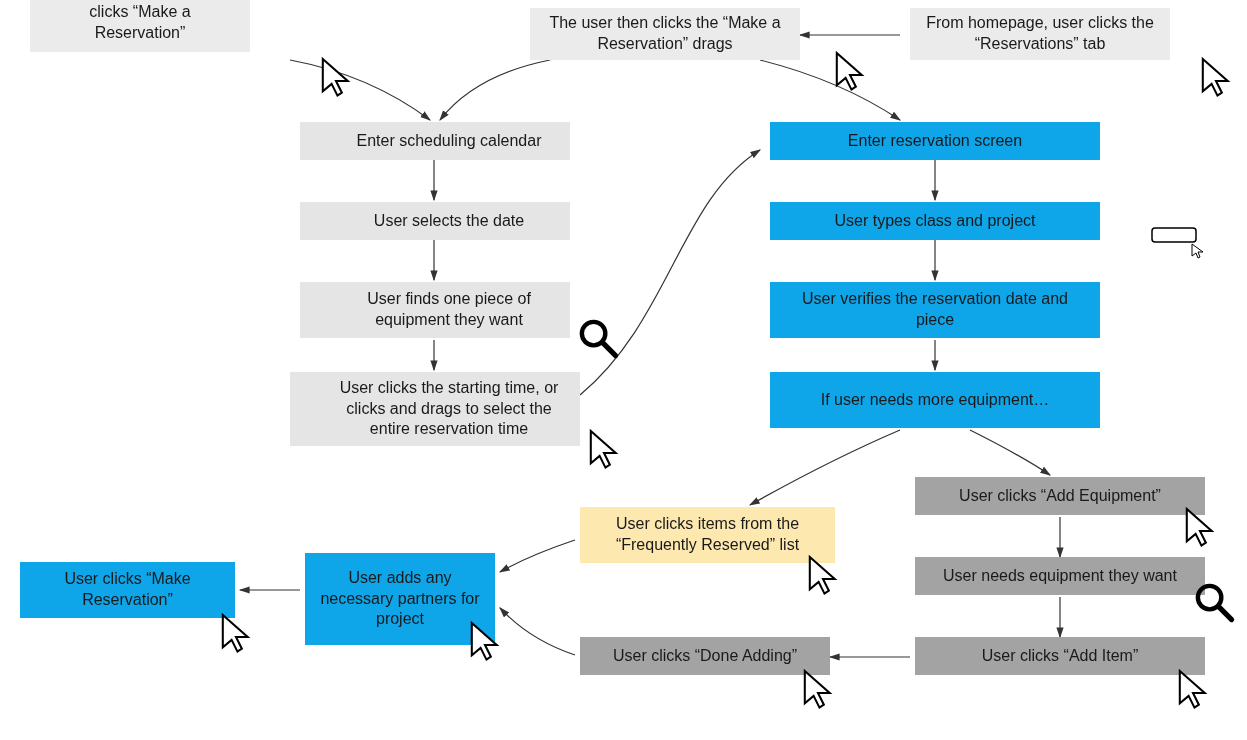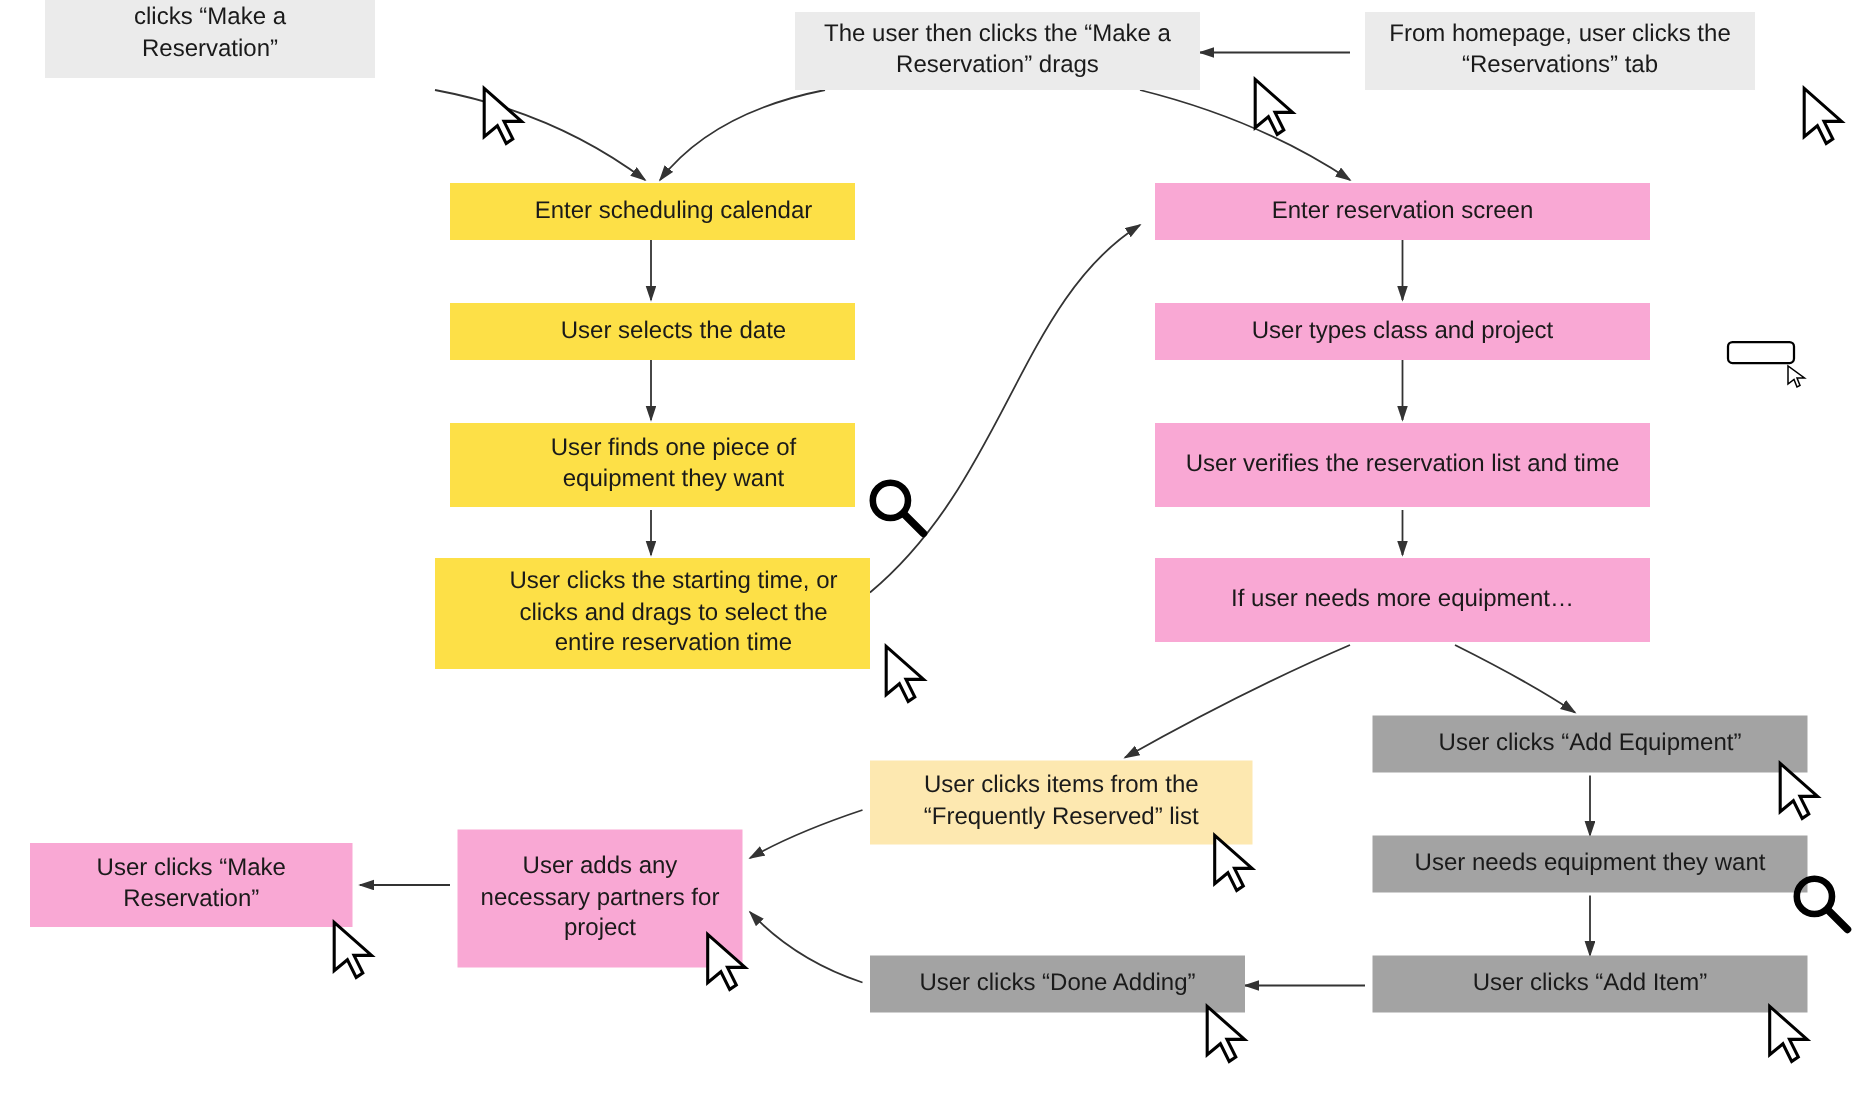--- a/index.html
+++ b/index.html
@@ -18,22 +18,22 @@
     position: absolute;
     display: flex;
     align-items: center;
     justify-content: center;
     text-align: center;
     padding: 8px 12px;
     box-sizing: border-box;
     line-height: 1.3;
   }
   .gray   { background: #ebebeb; }
-  .pink   { background: #fde047; padding-left: 40px; }
-  .blue   { background: #f9a8d4; }
+  .pink   { background: #e5e5e5; padding-left: 40px; }
+  .blue   { background: #0ea5e9; }
   .yellow { background: #fde8b0; justify-content: center; }
   .green  { background: #a3a3a3; }
 
   .icon {
     position: absolute;
     pointer-events: none;
   }
   svg.arrows {
     position: absolute;
     top: 0; left: 0;
@@ -112,21 +112,21 @@
     <span>User clicks the starting time, or clicks and drags to select the entire reservation time</span>
   </div>
 
 <div class="node blue" style="left:770px; top:122px; width:330px; height:38px;">
     <span>Enter reservation screen</span>
   </div>
 <div class="node blue" style="left:770px; top:202px; width:330px; height:38px;">
     <span>User types class and project</span>
   </div>
 <div class="node blue" style="left:770px; top:282px; width:330px; height:56px;">
-    <span>User verifies the reservation list and time</span>
+    <span>User verifies the reservation date and piece</span>
   </div>
 <div class="node blue" style="left:770px; top:372px; width:330px; height:56px;">
     <span>If user needs more equipment…</span>
   </div>
 
 <div class="node yellow" style="left:580px; top:507px; width:255px; height:56px;">
     <span>User clicks items from the “Frequently Reserved” list</span>
   </div>
 
 <div class="node green" style="left:915px; top:477px; width:290px; height:38px;">

